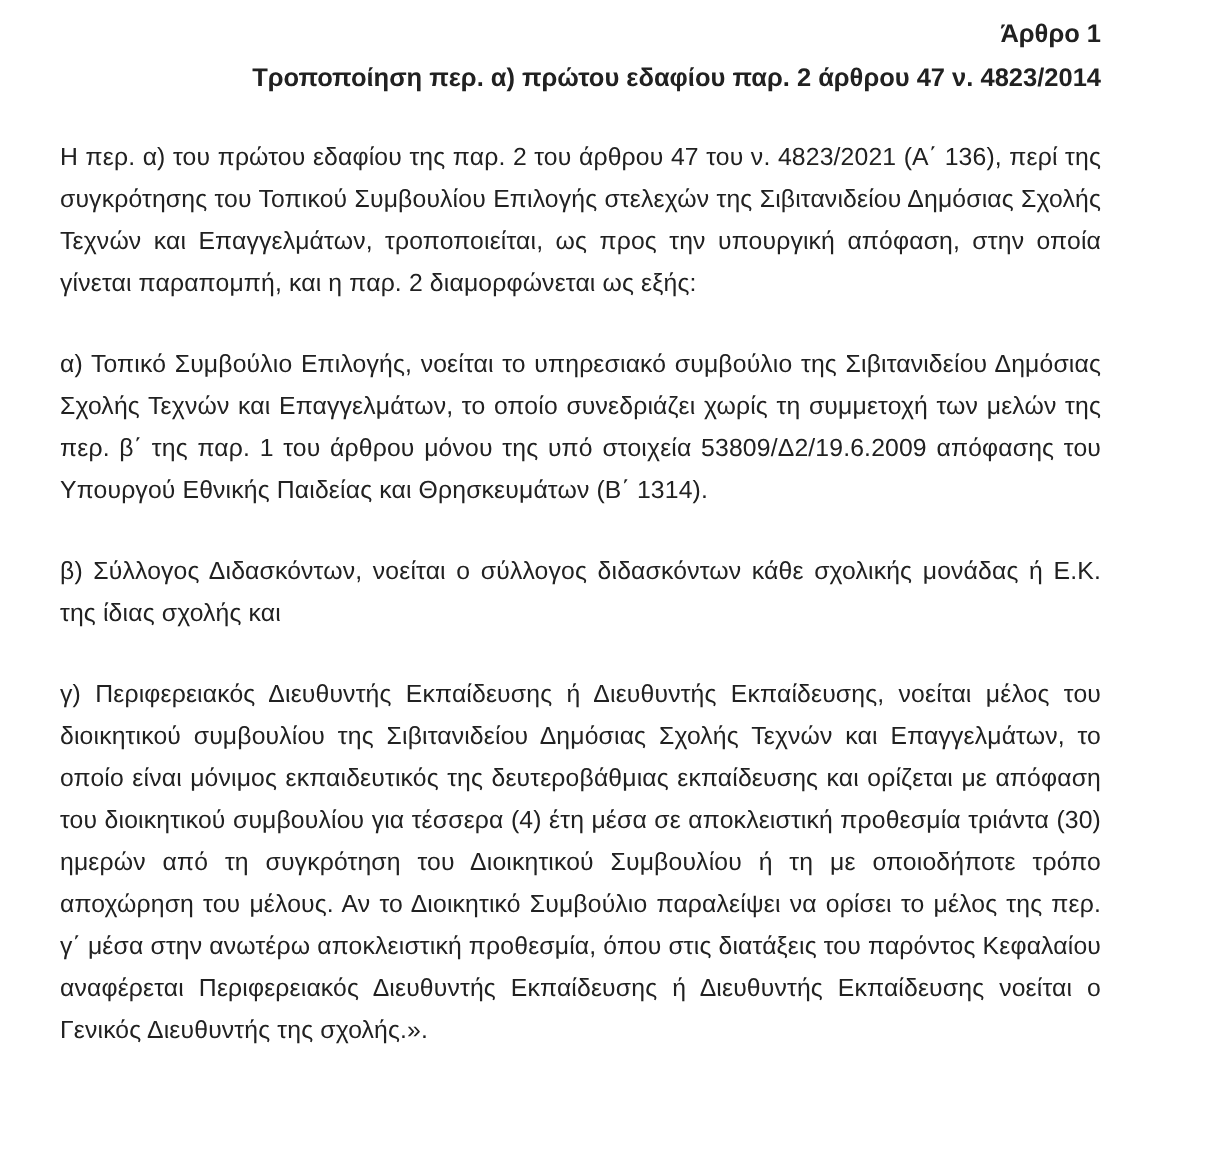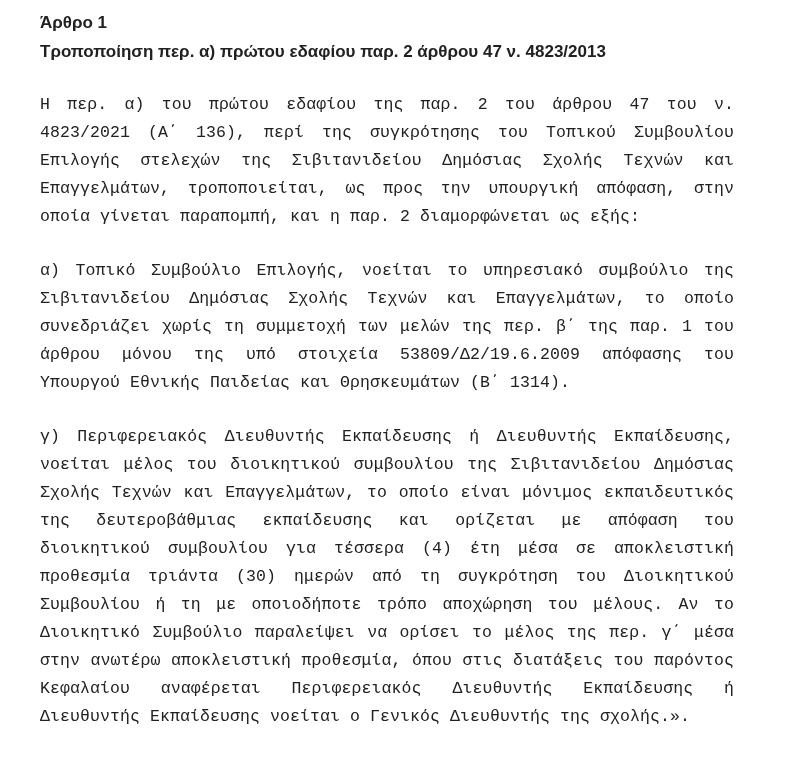--- a/index.html
+++ b/index.html
@@ -12,51 +12,51 @@
     width: 808px;
     height: 772px;
     background: #ffffff;
     box-sizing: border-box;
     padding: 8px 74px 20px 40px;
     font-family: "Liberation Sans", "DejaVu Sans", sans-serif;
     color: #212121;
     overflow: hidden;
   }
   .heading {
-    text-align: left;
+    text-align: right;
     font-weight: bold;
     font-size: 17px;
     line-height: 29px;
     margin: 0 0 25px 0;
   }
   .heading .h-line {
     display: block;
   }
   .body-text p {
     font-size: 16.5px;
     line-height: 28px;
     text-align: justify;
     margin: 0 0 26px 0;
     font-weight: 400;
     letter-spacing: 0.1px;
-    font-family: Liberation Mono, monospace;
   }
   .body-text p:last-child {
     margin-bottom: 0;
   }
 </style>
 </head>
 <body>
 
 <div class="page">
 
   <h1 class="heading">
     <span class="h-line">Άρθρο 1</span>
-    <span class="h-line">Τροποποίηση περ. α) πρώτου εδαφίου παρ. 2 άρθρου 47 ν. 4823/2013</span>
+    <span class="h-line">Τροποποίηση περ. α) πρώτου εδαφίου παρ. 2 άρθρου 47 ν. 4823/2014</span>
   </h1>
 
   <div class="body-text">
     <p>Η περ. α) του πρώτου εδαφίου της παρ. 2 του άρθρου 47 του ν. 4823/2021 (Α΄ 136), περί της συγκρότησης του Τοπικού Συμβουλίου Επιλογής στελεχών της Σιβιτανιδείου Δημόσιας Σχολής Τεχνών και Επαγγελμάτων, τροποποιείται, ως προς την υπουργική απόφαση, στην οποία γίνεται παραπομπή, και η παρ. 2 διαμορφώνεται ως εξής:</p>
     <p>α) Τοπικό Συμβούλιο Επιλογής, νοείται το υπηρεσιακό συμβούλιο της Σιβιτανιδείου Δημόσιας Σχολής Τεχνών και Επαγγελμάτων, το οποίο συνεδριάζει χωρίς τη συμμετοχή των μελών της περ. β΄ της παρ. 1 του άρθρου μόνου της υπό στοιχεία 53809/Δ2/19.6.2009 απόφασης του Υπουργού Εθνικής Παιδείας και Θρησκευμάτων (Β΄ 1314).</p>
+    <p>β) Σύλλογος Διδασκόντων, νοείται ο σύλλογος διδασκόντων κάθε σχολικής μονάδας ή Ε.Κ. της ίδιας σχολής και</p>
     <p>γ) Περιφερειακός Διευθυντής Εκπαίδευσης ή Διευθυντής Εκπαίδευσης, νοείται μέλος του διοικητικού συμβουλίου της Σιβιτανιδείου Δημόσιας Σχολής Τεχνών και Επαγγελμάτων, το οποίο είναι μόνιμος εκπαιδευτικός της δευτεροβάθμιας εκπαίδευσης και ορίζεται με απόφαση του διοικητικού συμβουλίου για τέσσερα (4) έτη μέσα σε αποκλειστική προθεσμία τριάντα (30) ημερών από τη συγκρότηση του Διοικητικού Συμβουλίου ή τη με οποιοδήποτε τρόπο αποχώρηση του μέλους. Αν το Διοικητικό Συμβούλιο παραλείψει να ορίσει το μέλος της περ. γ΄ μέσα στην ανωτέρω αποκλειστική προθεσμία, όπου στις διατάξεις του παρόντος Κεφαλαίου αναφέρεται Περιφερειακός Διευθυντής Εκπαίδευσης ή Διευθυντής Εκπαίδευσης νοείται ο Γενικός Διευθυντής της σχολής.».</p>
   </div>
 
 </div>
 
 </body></html>

